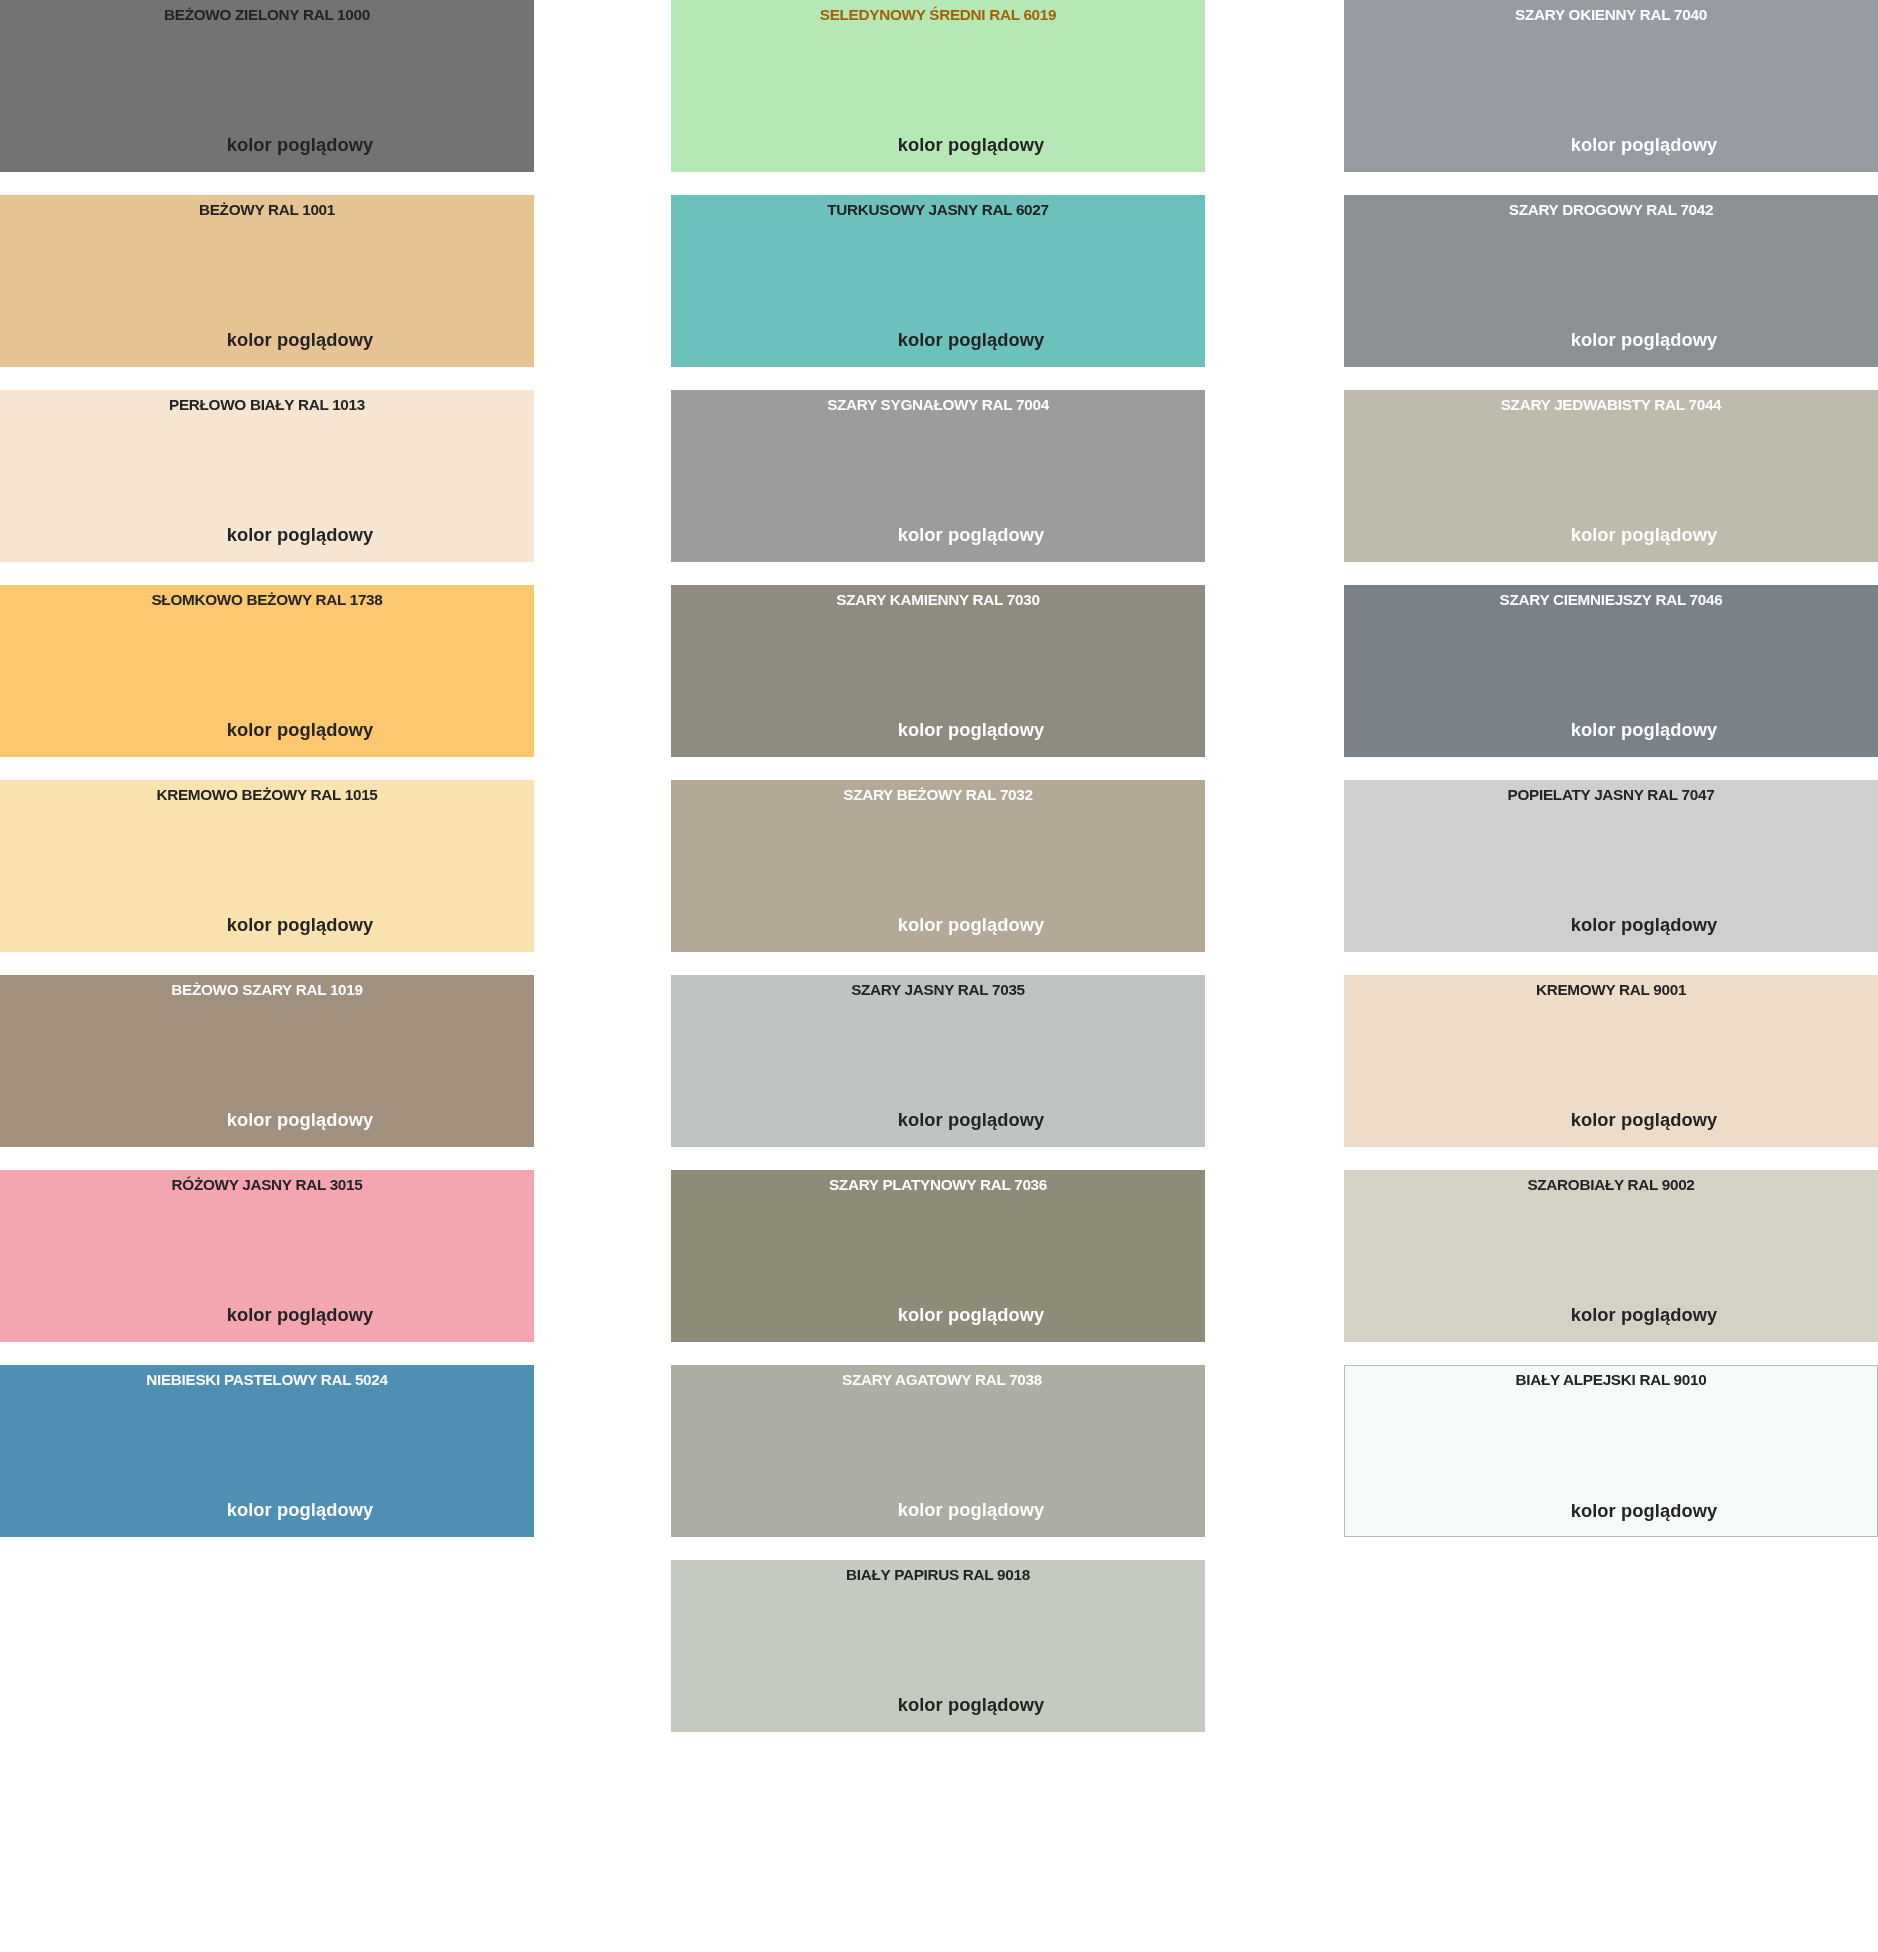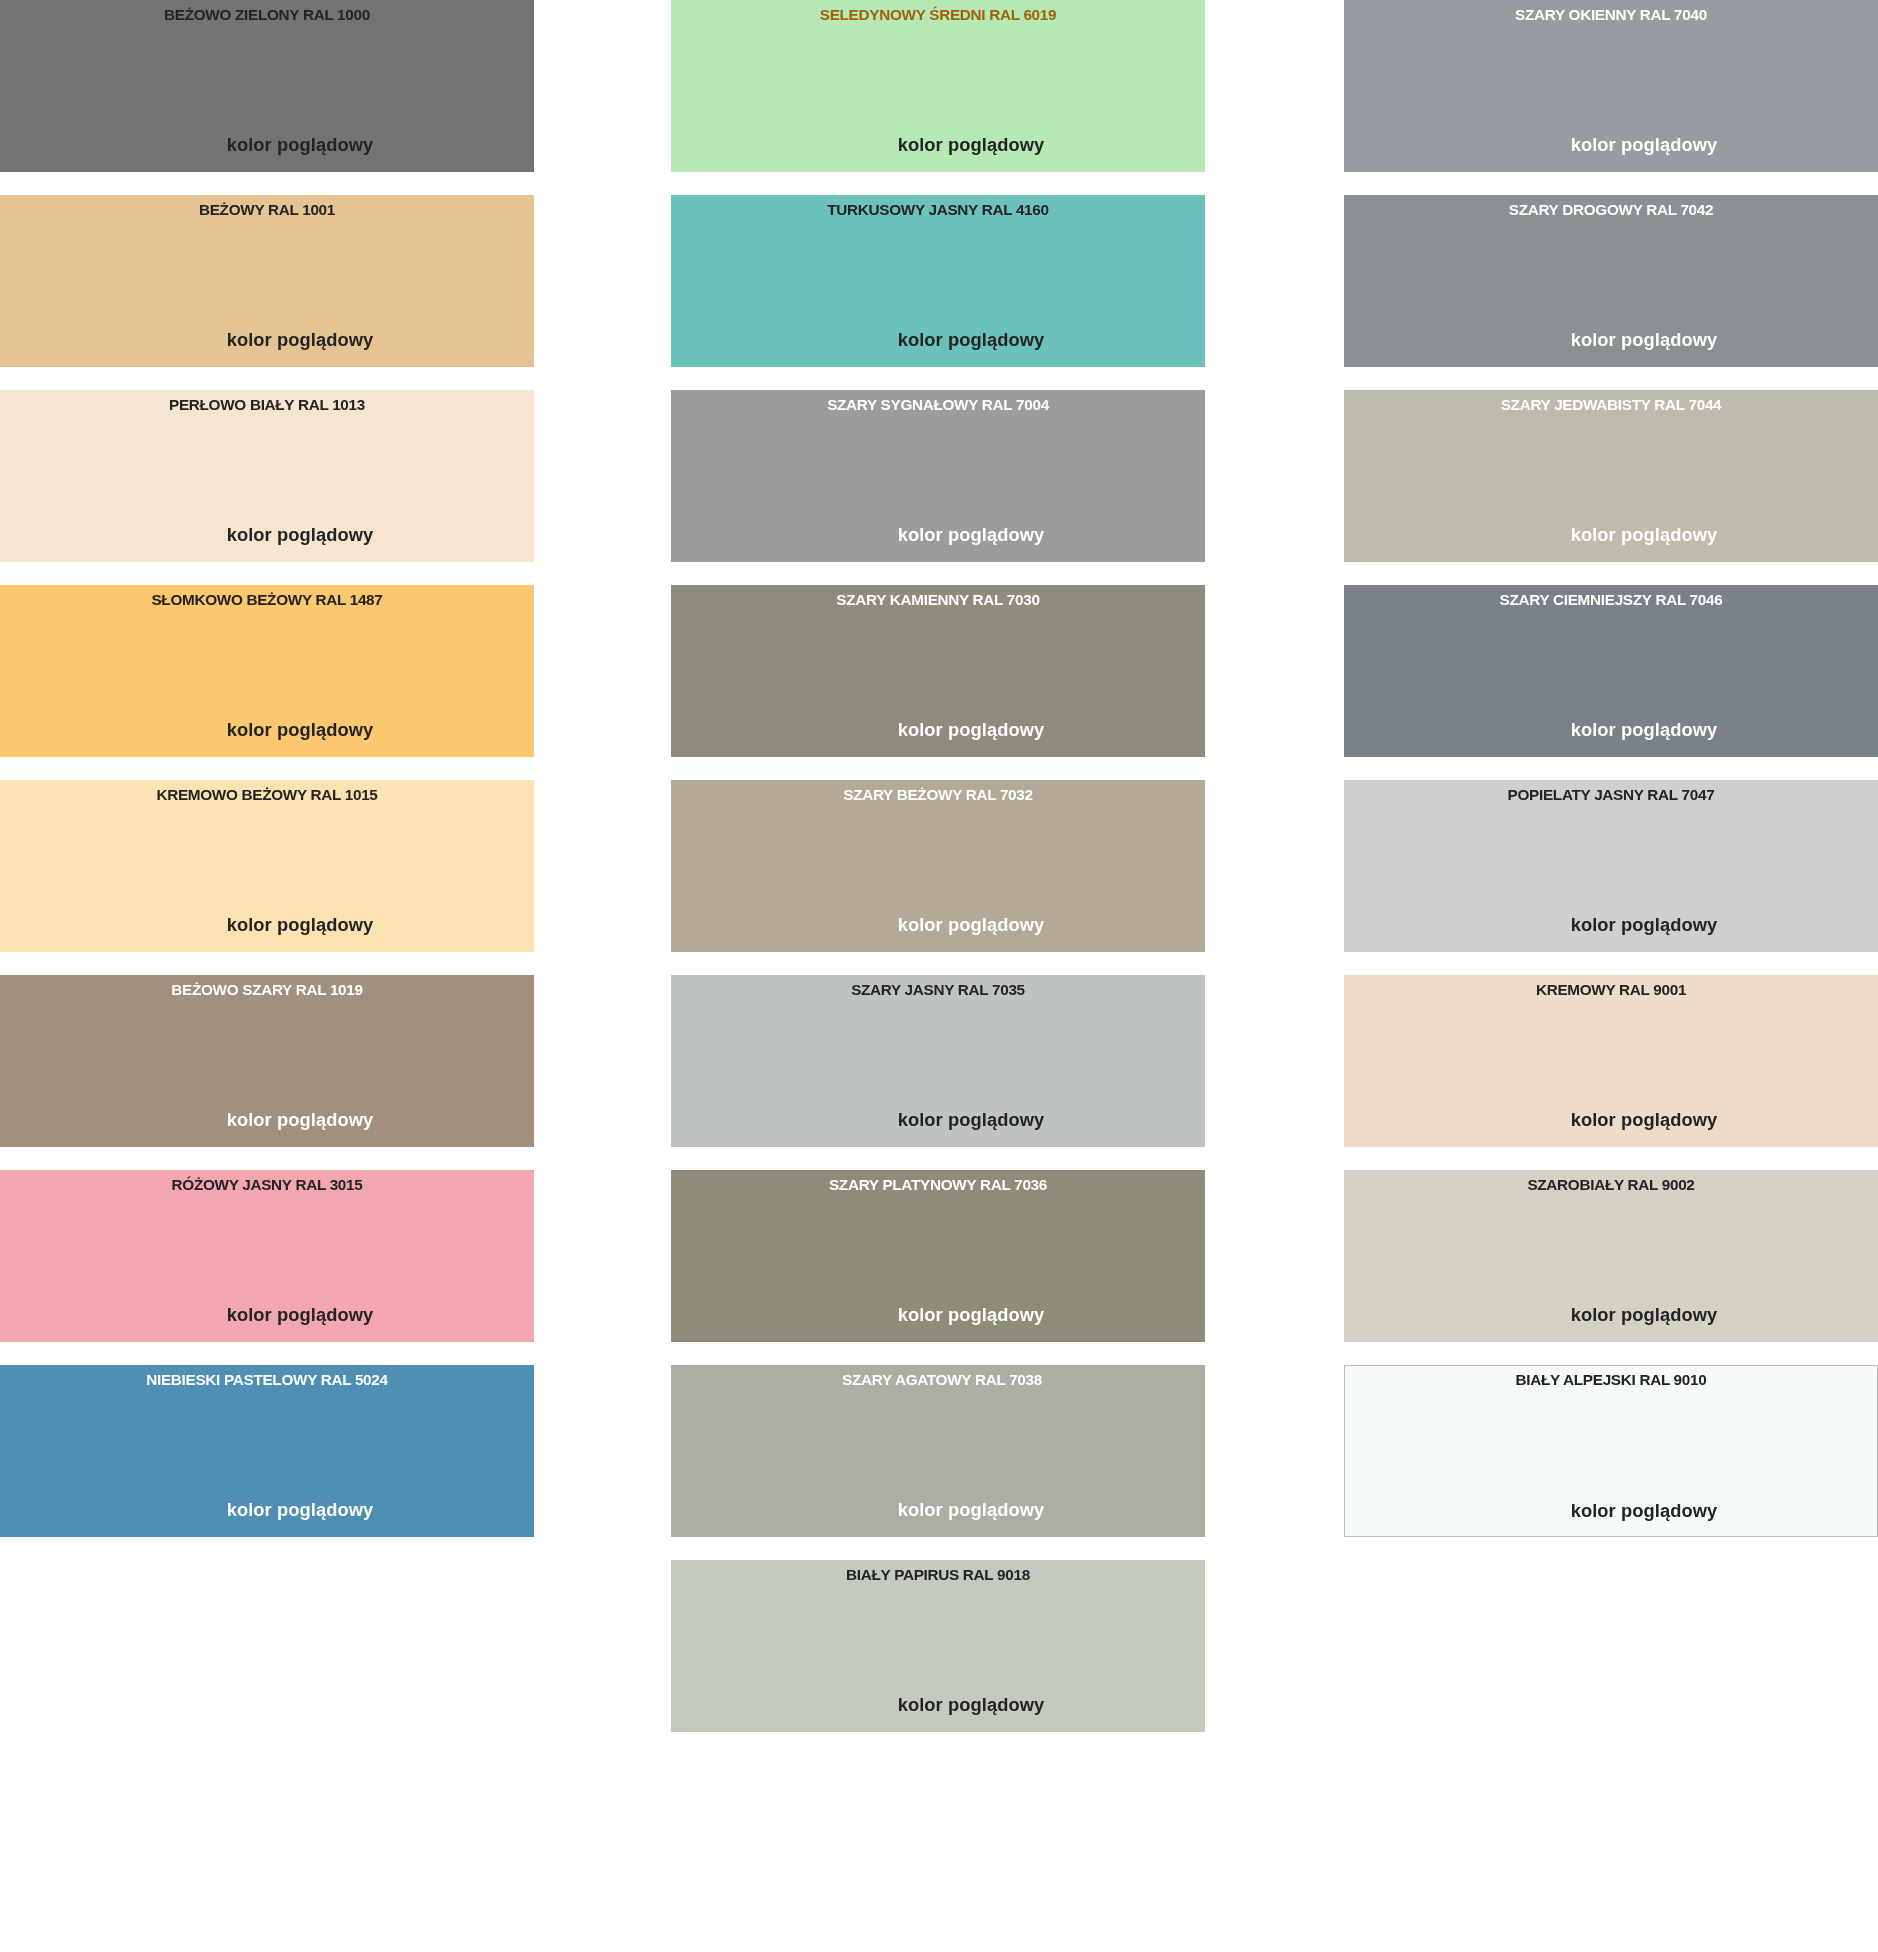--- a/index.html
+++ b/index.html
@@ -91,21 +91,21 @@
       </div>
       <div class="swatch" style="background: rgb(230, 195, 147);">
         <div class="swatch-title" style="color: rgb(35, 35, 35); font-size: 15.3px;">BEŻOWY RAL 1001</div>
         <div class="swatch-note" style="color: rgb(35, 35, 35);">kolor poglądowy</div>
       </div>
       <div class="swatch" style="background: rgb(245, 229, 209);">
         <div class="swatch-title" style="color: rgb(35, 35, 35); font-size: 15.3px;">PERŁOWO BIAŁY RAL 1013</div>
         <div class="swatch-note" style="color: rgb(35, 35, 35);">kolor poglądowy</div>
       </div>
       <div class="swatch" style="background: rgb(251, 200, 112);">
-        <div class="swatch-title" style="color: rgb(35, 35, 35); font-size: 15.3px;">SŁOMKOWO BEŻOWY RAL 1487</div>
+        <div class="swatch-title" style="color: rgb(35, 35, 35); font-size: 15.3px;">SŁOMKOWO BEŻOWY RAL 1738</div>
         <div class="swatch-note" style="color: rgb(35, 35, 35);">kolor poglądowy</div>
       </div>
       <div class="swatch" style="background: rgb(250, 227, 176);">
         <div class="swatch-title" style="color: rgb(35, 35, 35); font-size: 15.3px;">KREMOWO BEŻOWY RAL 1015</div>
         <div class="swatch-note" style="color: rgb(35, 35, 35);">kolor poglądowy</div>
       </div>
       <div class="swatch" style="background: rgb(160, 144, 125);">
         <div class="swatch-title" style="color: rgb(255, 255, 255); font-size: 15.3px;">BEŻOWO SZARY RAL 1019</div>
         <div class="swatch-note" style="color: rgb(255, 255, 255);">kolor poglądowy</div>
       </div>
@@ -117,21 +117,21 @@
         <div class="swatch-title" style="color: rgb(255, 255, 255); font-size: 15.3px;">NIEBIESKI PASTELOWY RAL 5024</div>
         <div class="swatch-note" style="color: rgb(255, 255, 255);">kolor poglądowy</div>
       </div>
     </div>
   <div class="column" id="col-2">
       <div class="swatch" style="background: rgb(182, 232, 182);">
         <div class="swatch-title" style="color: #a16207; font-size: 15.3px;">SELEDYNOWY ŚREDNI RAL 6019</div>
         <div class="swatch-note" style="color: rgb(35, 35, 35);">kolor poglądowy</div>
       </div>
       <div class="swatch" style="background: rgb(109, 193, 188);">
-        <div class="swatch-title" style="color: rgb(35, 35, 35); font-size: 15.3px;">TURKUSOWY JASNY RAL 4160</div>
+        <div class="swatch-title" style="color: rgb(35, 35, 35); font-size: 15.3px;">TURKUSOWY JASNY RAL 6027</div>
         <div class="swatch-note" style="color: rgb(35, 35, 35);">kolor poglądowy</div>
       </div>
       <div class="swatch" style="background: rgb(156, 156, 156);">
         <div class="swatch-title" style="color: rgb(255, 255, 255); font-size: 15.3px; text-align: center;">SZARY SYGNAŁOWY RAL 7004</div>
         <div class="swatch-note" style="color: rgb(255, 255, 255);">kolor poglądowy</div>
       </div>
       <div class="swatch" style="background: rgb(143, 139, 126);">
         <div class="swatch-title" style="color: rgb(255, 255, 255); font-size: 15.3px;">SZARY KAMIENNY RAL 7030</div>
         <div class="swatch-note" style="color: rgb(255, 255, 255);">kolor poglądowy</div>
       </div>

